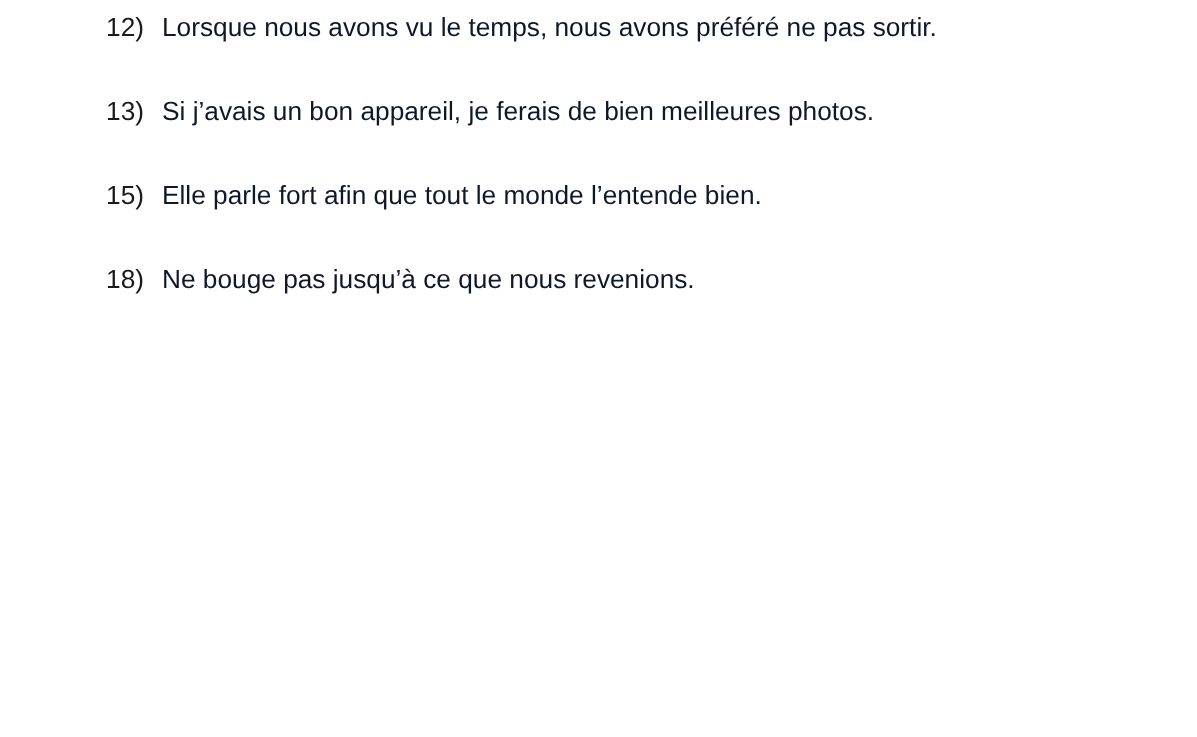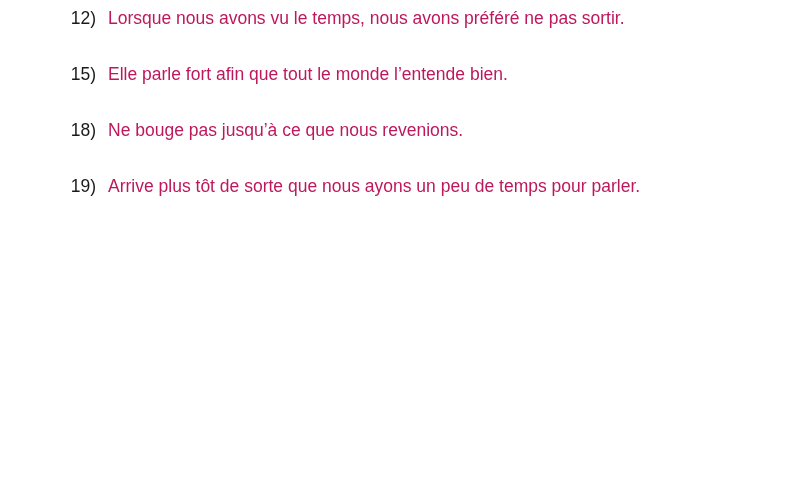--- a/index.html
+++ b/index.html
@@ -37,47 +37,47 @@
   .item-num {
     flex: 0 0 auto;
     width: 40px;
     text-align: right;
     padding-right: 12px;
     white-space: nowrap;
     color: #1a1a1a;
   }
   .item-text {
     flex: 1 1 auto;
-    color: #be185d;
+    color: #0f172a;
   }
 </style>
 </head>
 <body>
 
 <div class="page">
   <div class="item-list">
 
     <div class="item">
       <span class="item-num">12)</span>
       <span class="item-text">Lorsque nous avons vu le temps, nous avons préféré ne pas sortir.</span>
     </div>
 
+    <div class="item">
+      <span class="item-num">13)</span>
+      <span class="item-text">Si j’avais un bon appareil, je ferais de bien meilleures photos.</span>
+    </div>
 
 
     <div class="item">
       <span class="item-num">15)</span>
       <span class="item-text">Elle parle fort afin que tout le monde l’entende bien.</span>
     </div>
 
 
 
     <div class="item">
       <span class="item-num">18)</span>
       <span class="item-text">Ne bouge pas jusqu’à ce que nous revenions.</span>
     </div>
 
-    <div class="item">
-      <span class="item-num">19)</span>
-      <span class="item-text">Arrive plus tôt de sorte que nous ayons un peu de temps pour parler.</span>
-    </div>
 
   </div>
 </div>
 
 </body></html>

